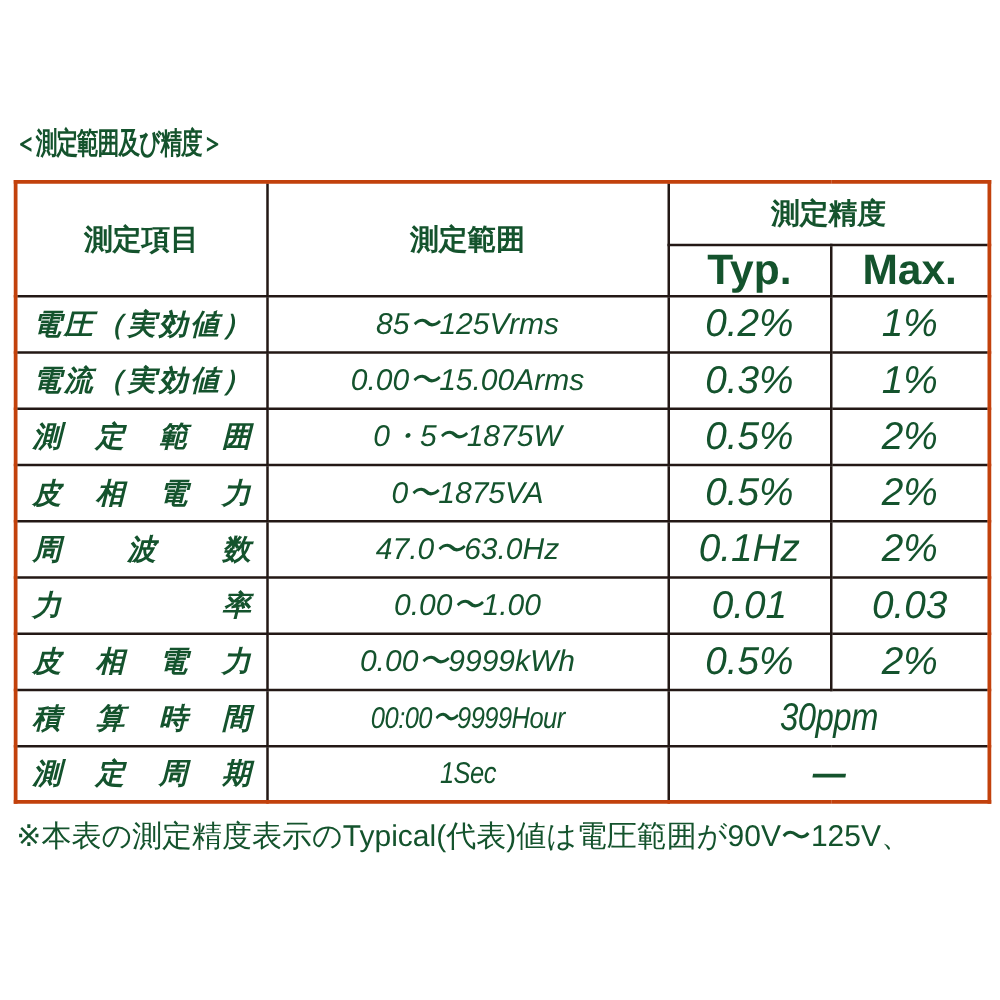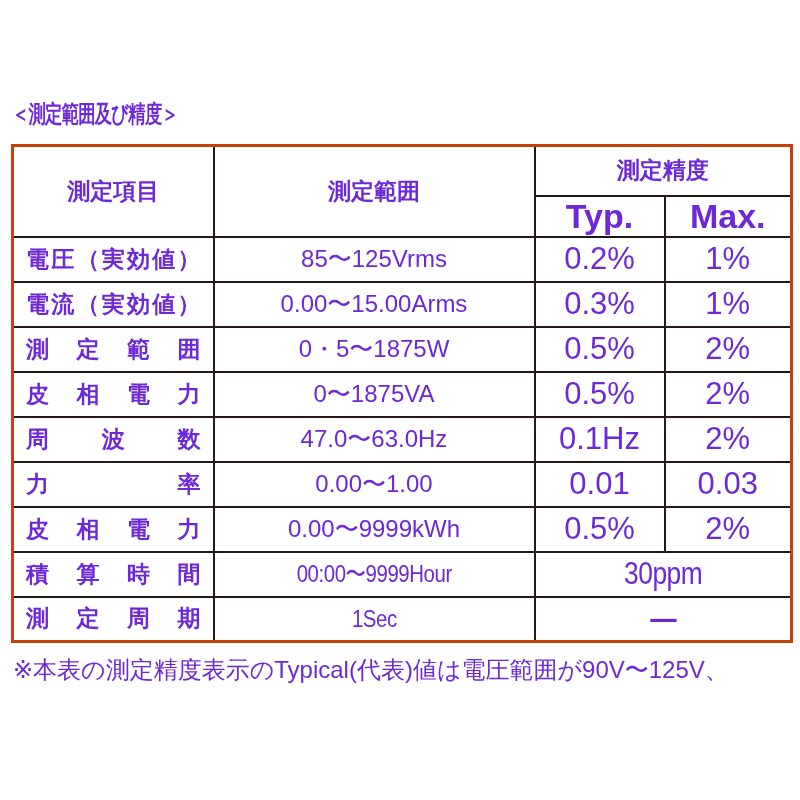--- a/index.html
+++ b/index.html
@@ -7,21 +7,21 @@
     padding: 0;
     background: #ffffff;
   }
   .canvas {
     position: relative;
     width: 800px;
     height: 800px;
     background: #ffffff;
     overflow: hidden;
     font-family: "Liberation Sans", "DejaVu Sans", sans-serif;
-    color: #6d28d9;
+    color: #14532d;
   }
   .page-title {
     position: absolute;
     left: 12px;
     top: 98px;
     margin: 0;
     font-size: 24px;
     font-weight: bold;
     white-space: nowrap;
   }
@@ -48,21 +48,21 @@
     white-space: nowrap;
   }
   .spec-table thead th {
     font-size: 23px;
     font-weight: bold;
     text-align: center;
   }
   .spec-table thead tr.hdr-top { height: 50px; }
   .spec-table thead tr.hdr-sub { height: 40px; }
   .spec-table thead th.latin { font-size: 34px; font-weight: 700; }
-  .spec-table tbody tr { height: 45px; }
+  .spec-table tbody tr { height: 45px; font-style: italic; }
   .item-cell {
     font-size: 23px;
     font-weight: bold;
   }
   .item-cell .just {
     display: block;
     margin: 0 12px;
     text-align: justify;
     text-align-last: justify;
   }

